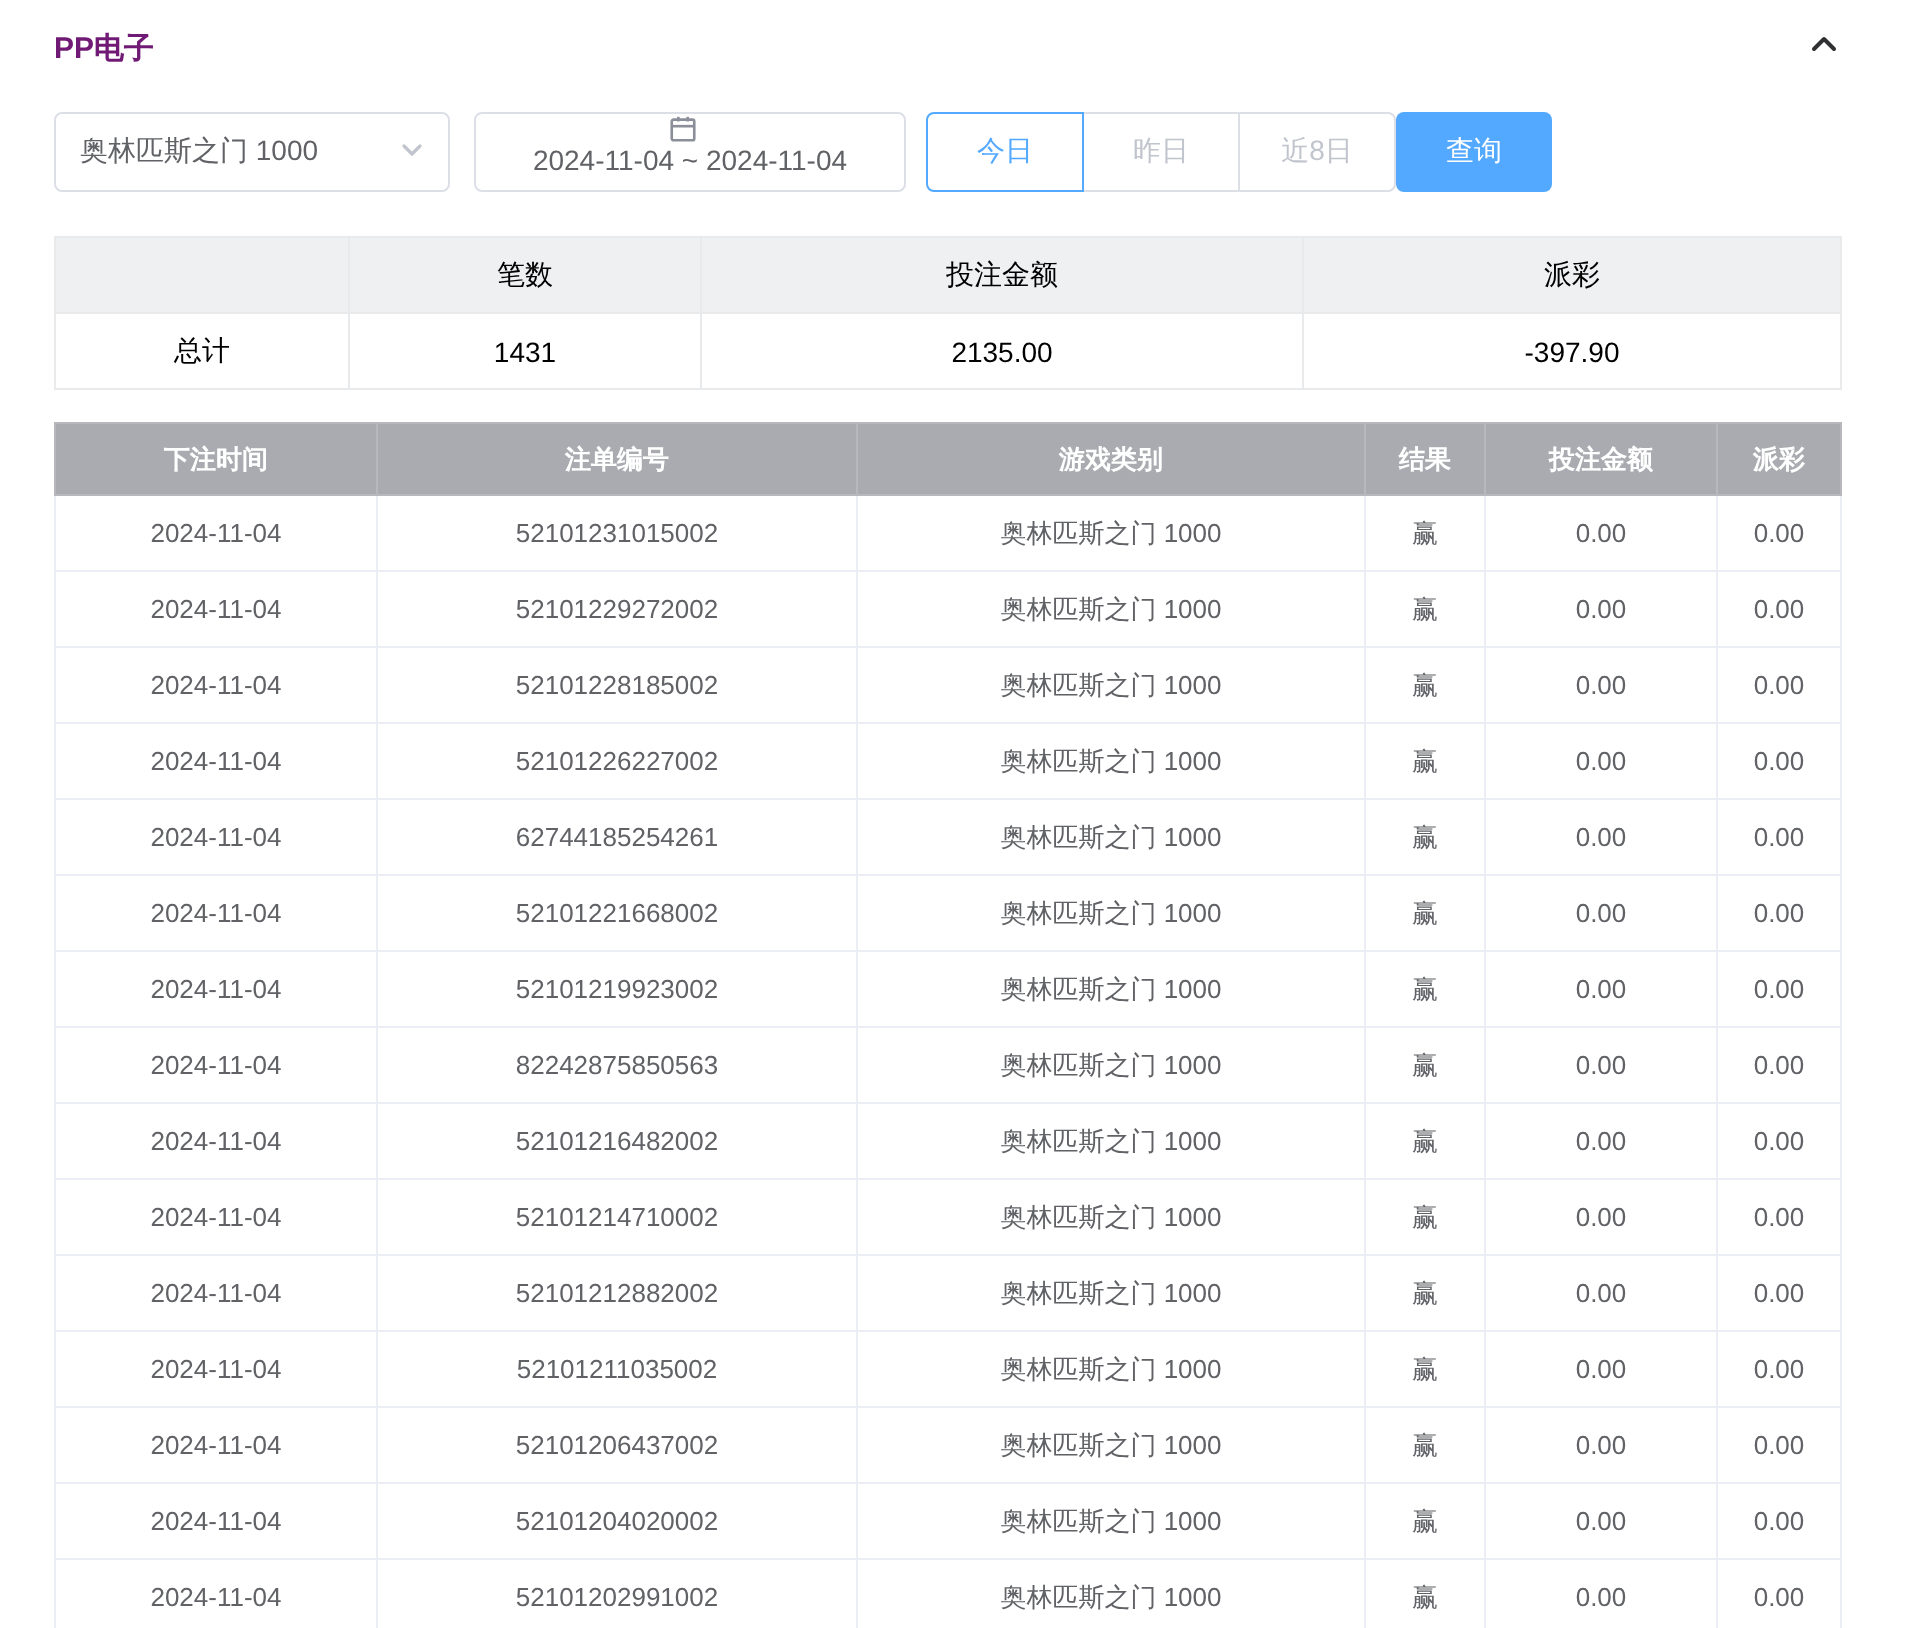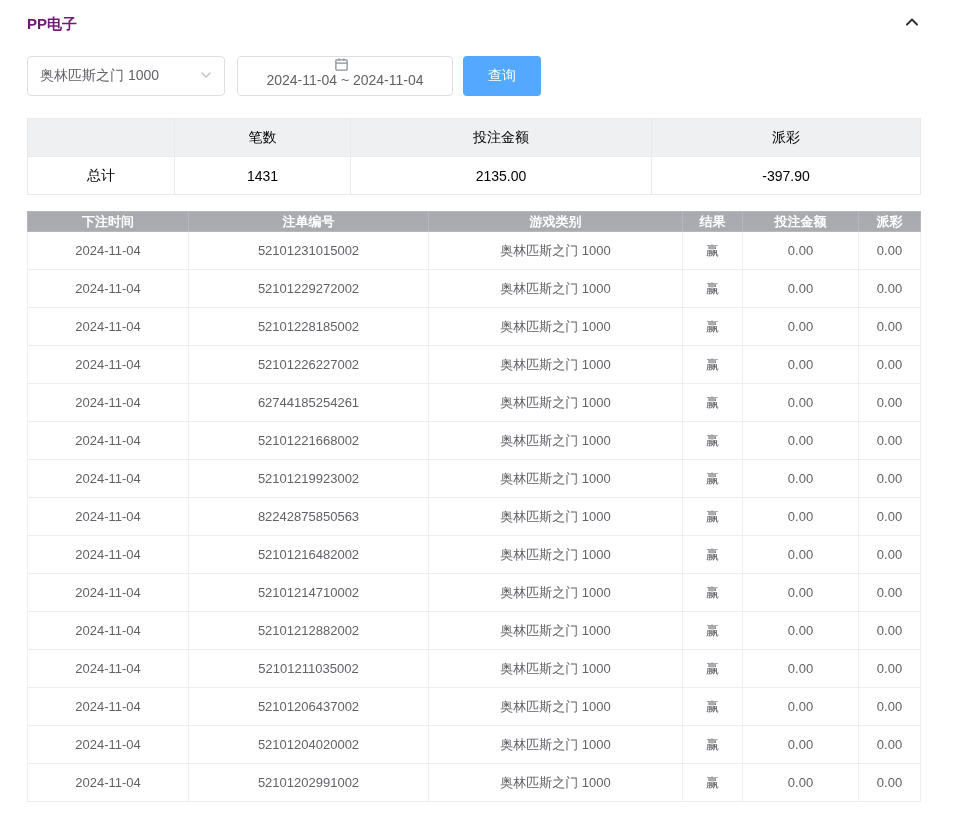--- a/index.html
+++ b/index.html
@@ -31,39 +31,39 @@
   .qbtn {
     width: 79px; height: 40px; background: #fff; border: 1px solid #dcdfe6;
     font-size: 14px; color: #c0c4cc; cursor: pointer; margin-left: -1px;
     font-family: inherit;
   }
   .qbtn:first-child { border-radius: 4px 0 0 4px; margin-left: 0; }
   .qbtn:last-child { border-radius: 0 4px 4px 0; }
   .qbtn.active { border-color: #53a8ff; color: #53a8ff; position: relative; z-index: 1; }
 
   .search-btn {
-    width: 78px; height: 40px; margin-left: 10px; border: none; border-radius: 4px;
+    width: 78px; height: 40px; border: none; border-radius: 4px;
     background: #53a8ff; color: #ffffff; font-size: 14px; cursor: pointer;
     font-family: inherit;
   }
 
   
   table { border-collapse: collapse; width: 893px; table-layout: fixed; }
   .summary-table { margin-top: 22px; }
   .summary-table td, .summary-table th {
     height: 38px; border: 1px solid #e8eaec; text-align: center;
     font-size: 14px; font-weight: normal; color: #000000;
   }
   .summary-table thead th { background: #eff0f2; }
   .neg { color: #f56c6c; }
 
   
   .main-table { margin-top: 16px; }
   .main-table thead th {
-    height: 20px; background: #a9abb0; color: #ffffff;
+    height: 36px; background: #a9abb0; color: #ffffff;
     font-size: 13px; font-weight: bold; text-align: center;
     border: 1px solid #b6b8bd;
   }
   .main-table tbody td {
     height: 38px; border: 1px solid #ebeef5; text-align: center;
     font-size: 13px; color: #606266; overflow: hidden; white-space: nowrap;
   }
 </style>
 </head>
 <body>
@@ -96,20 +96,25 @@
         <svg width="15" height="15" viewBox="0 0 16 16">
             <rect x="2" y="3" width="12" height="11" rx="1" fill="none" stroke="#8a8f99" stroke-width="1.4"></rect>
             <line x1="2" y1="6.5" x2="14" y2="6.5" stroke="#8a8f99" stroke-width="1.4"></line>
             <line x1="5.5" y1="1.5" x2="5.5" y2="4" stroke="#8a8f99" stroke-width="1.4"></line>
             <line x1="10.5" y1="1.5" x2="10.5" y2="4" stroke="#8a8f99" stroke-width="1.4"></line>
           </svg>
       </span>
       <span>2024-11-04 ~ 2024-11-04</span>
     </div>
 
+    <div class="btn-group">
+      <button class="qbtn active">今日</button>
+      <button class="qbtn">昨日</button>
+      <button class="qbtn">近8日</button>
+    </div>
 
     <button class="search-btn">查询</button>
   </div>
 
   <table class="summary-table">
     <colgroup>
         <col style="width:147px">
         <col style="width:176px">
         <col style="width:301px">
         <col style="width:269px">

